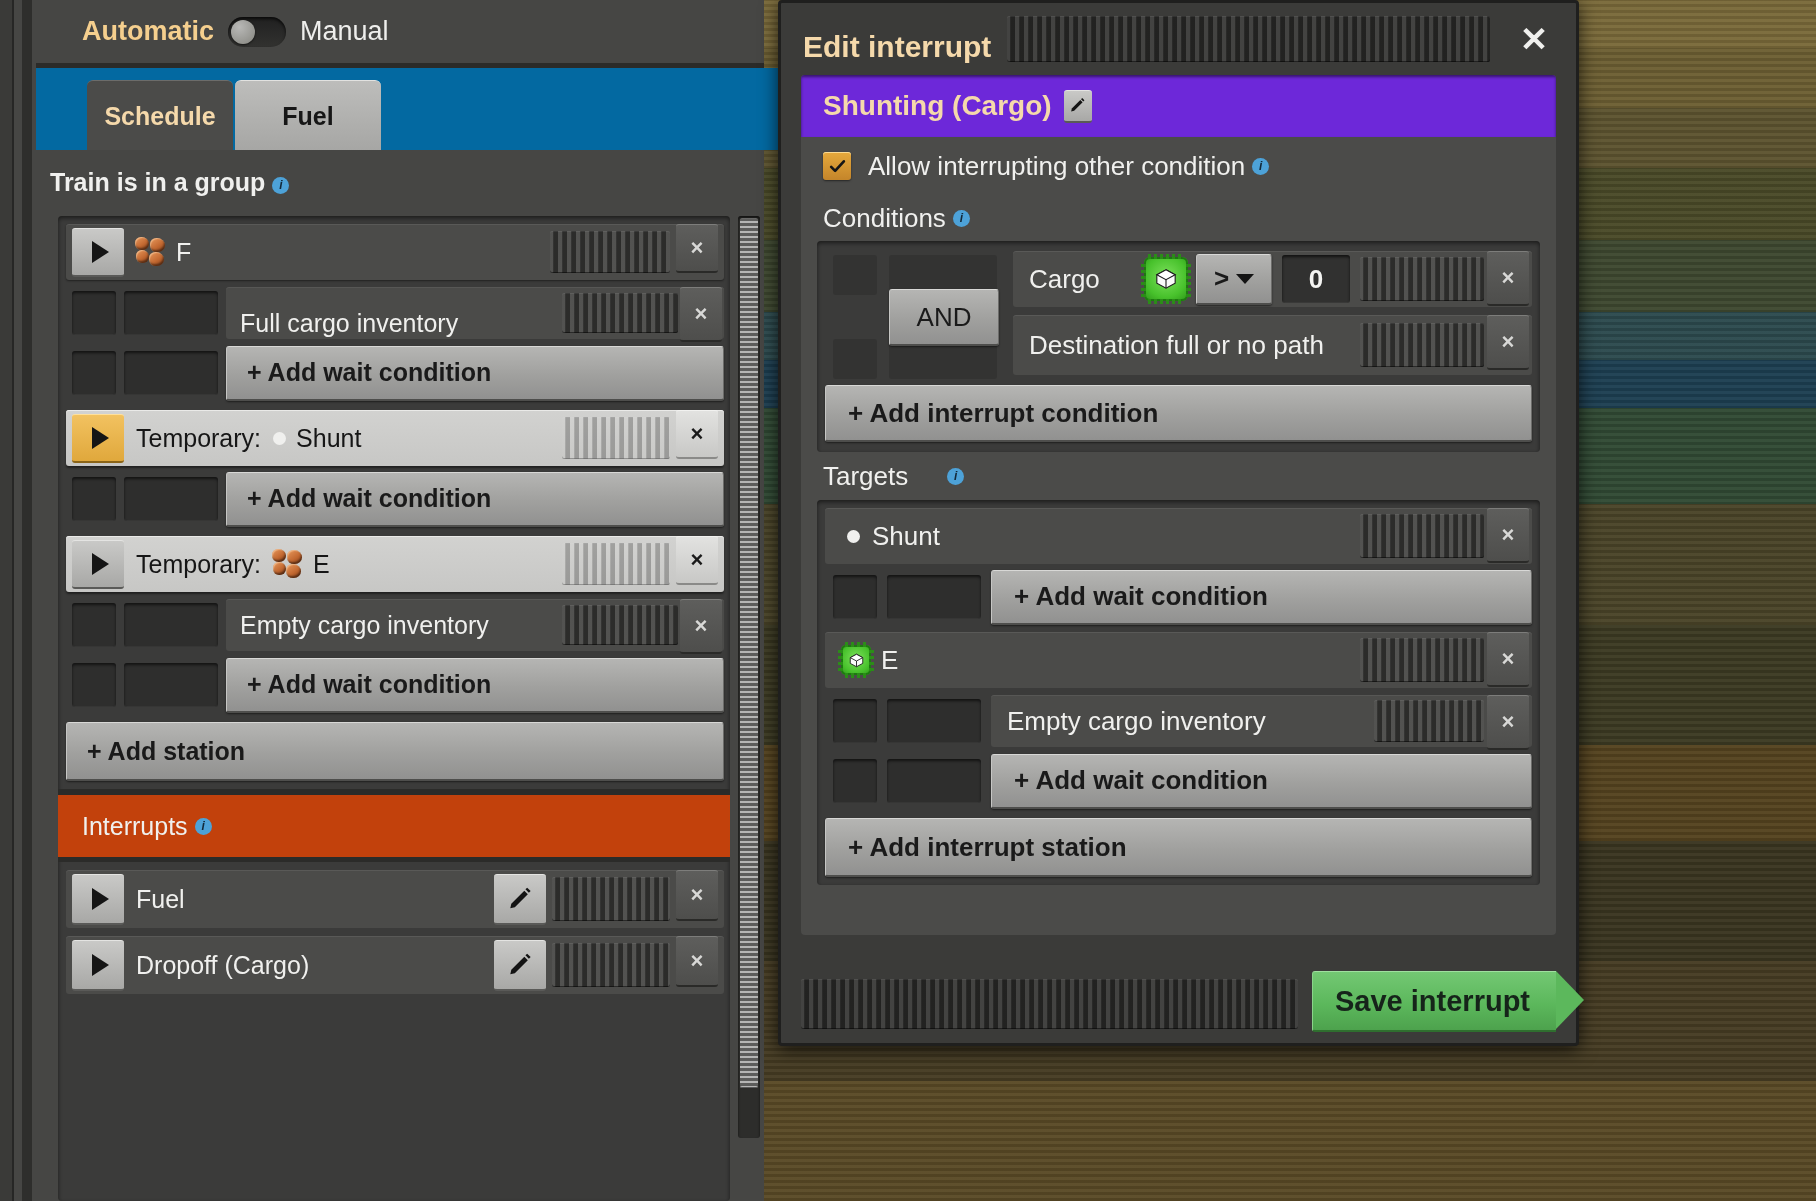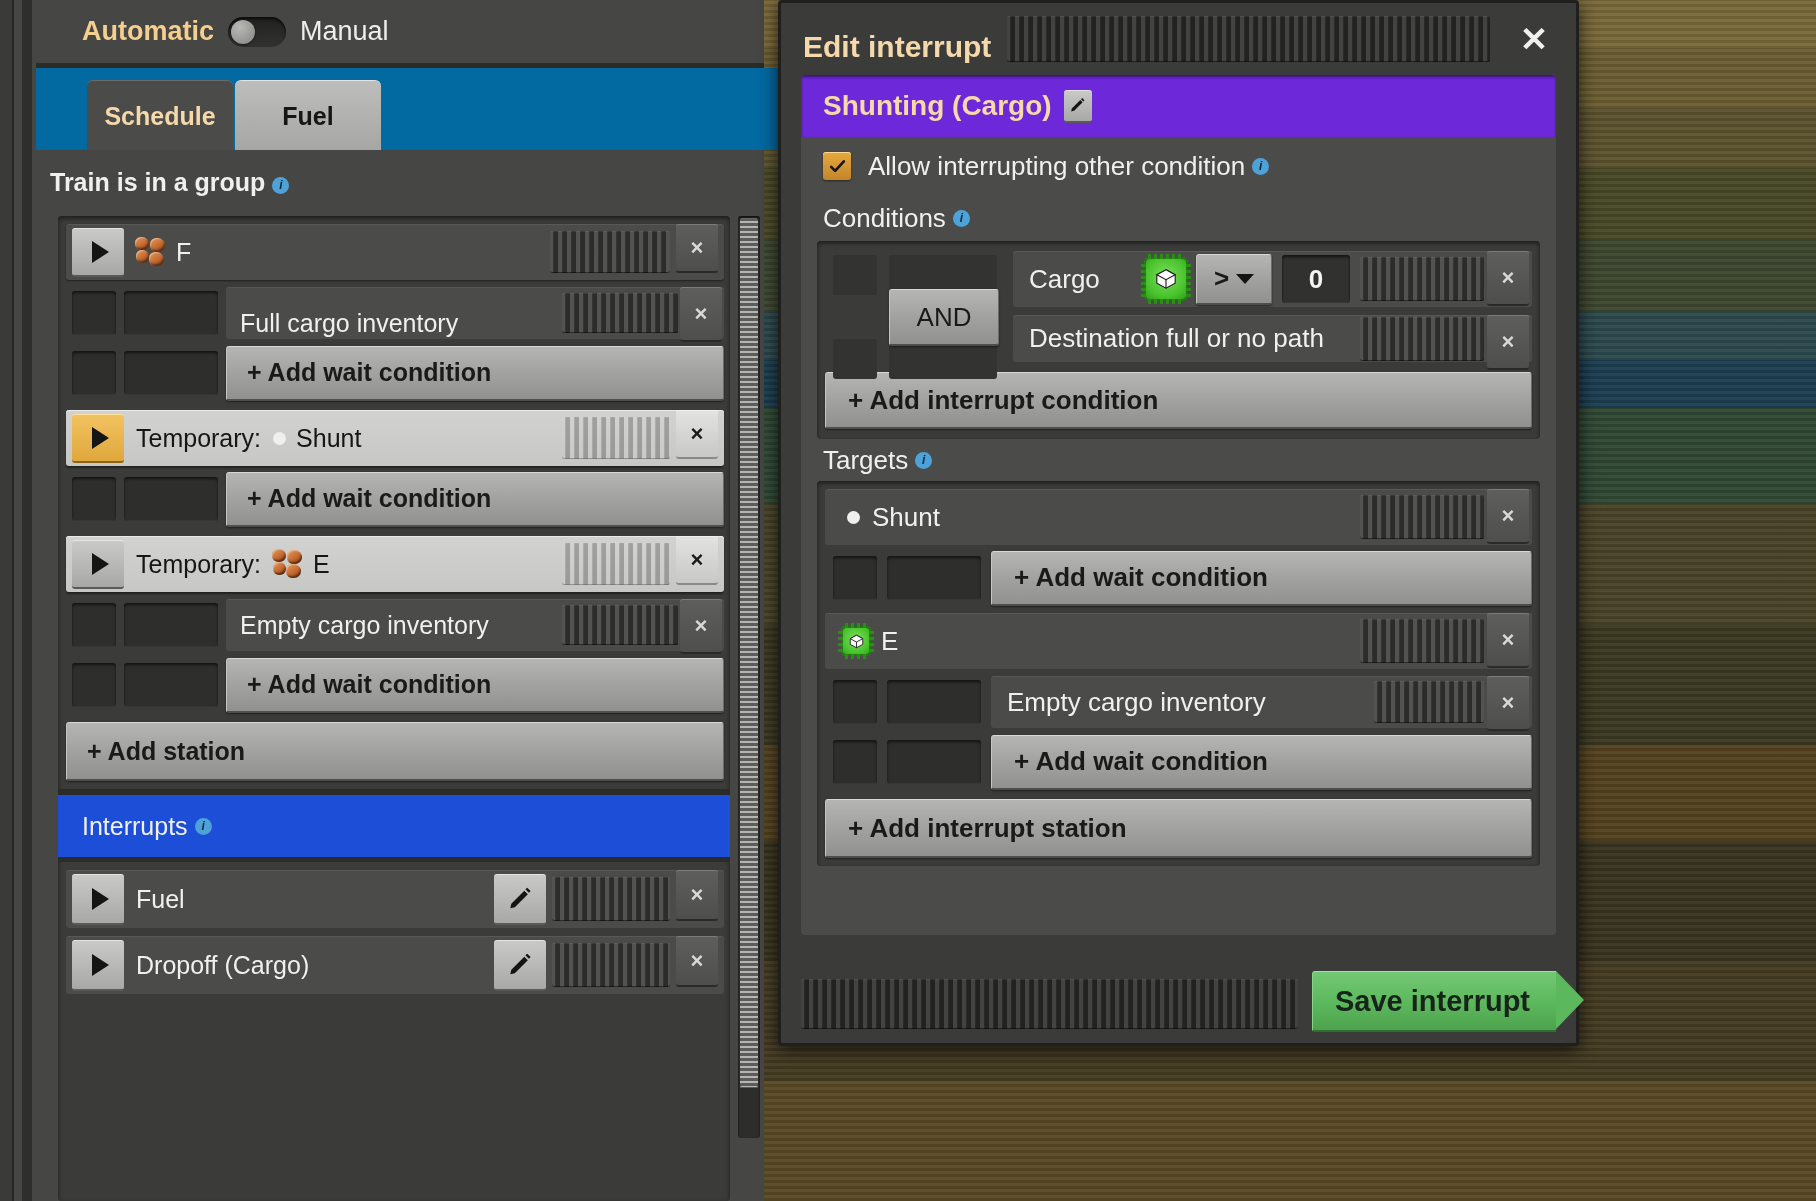--- a/index.html
+++ b/index.html
@@ -250,21 +250,21 @@
         <div class="btn-light" style="flex:1;margin-left:8px;height:52px;">
           <span style="font-size:25px;margin-left:20px;">+ Add wait condition</span>
         </div>
       </div>
 
       <div class="btn-light" style="height:56px;margin:10px 6px 0 8px;">
         <span style="font-size:25px;margin-left:20px;">+ Add station</span>
       </div>
 
       <div style="height:6px;background:#2b2b29;margin-top:8px;"></div>
-      <div style="height:62px;background:#1d4ed8;display:flex;align-items:center;padding-left:24px;">
+      <div style="height:62px;background:#c2410c;display:flex;align-items:center;padding-left:24px;">
         <span style="font-size:25px;color:#f0f0ee;">Interrupts</span>
           <span class="info">i</span>
       </div>
       <div style="height:5px;background:#2b2b29;"></div>
 
       <div style="display:flex;align-items:center;height:58px;margin:8px 6px 0 8px;background:#4b4b49;border-radius:3px;box-shadow:inset 0 1px 0 rgba(255,255,255,.08);">
         <div class="play" style="margin:0 12px 0 6px;height:48px;">
             <i></i>
           </div>
         <span style="font-size:25px;color:#f0f0ee;flex:1;">Fuel</span>
@@ -357,37 +357,37 @@
           <span style="font-size:26px;">&gt;</span>
           <span style="display:inline-block;width:0;height:0;border-left:9px solid transparent;border-right:9px solid transparent;border-top:10px solid #141414;margin-left:7px;"></span>
         </div>
         <div class="inset" style="width:68px;height:48px;margin-left:10px;display:flex;align-items:center;justify-content:center;cursor:text;">
           <span style="font-size:26px;font-weight:700;color:#f4f4f2;">0</span>
         </div>
         <div class="ribbed" style="width:124px;height:44px;margin-left:10px;"></div>
         <div class="x-btn" style="height:52px;margin:0 3px;">×</div>
       </div>
 
-      <div style="display:flex;align-items:center;height:47px;margin:8px 8px 8px 196px;background:#4b4b49;border-radius:3px;box-shadow:inset 0 1px 0 rgba(255,255,255,.08);">
+      <div style="display:flex;align-items:center;height:60px;margin:8px 8px 8px 196px;background:#4b4b49;border-radius:3px;box-shadow:inset 0 1px 0 rgba(255,255,255,.08);">
         <span style="font-size:26px;color:#f0f0ee;margin-left:16px;flex:1;">Destination full or no path</span>
         <div class="ribbed" style="width:124px;height:44px;margin-left:10px;"></div>
         <div class="x-btn" style="height:52px;margin:0 3px;">×</div>
       </div>
 
       <div style="position:absolute;left:16px;top:14px;width:44px;height:40px;border-radius:3px;background:#333332;"></div>
       <div style="position:absolute;left:16px;top:98px;width:44px;height:40px;border-radius:3px;background:#333332;"></div>
       <div style="position:absolute;left:72px;top:14px;width:108px;height:40px;border-radius:3px;background:#333332;"></div>
       <div style="position:absolute;left:72px;top:98px;width:108px;height:40px;border-radius:3px;background:#333332;"></div>
 
       <div class="btn-light" style="height:54px;margin:10px 8px 2px 8px;">
         <span style="font-size:26px;margin-left:22px;">+ Add interrupt condition</span>
       </div>
     </div>
 
-    <div style="height:42px;display:flex;align-items:center;padding-left:22px;">
+    <div style="height:48px;display:flex;align-items:center;padding-left:22px;gap:32px;">
       <span style="font-size:26px;color:#f0f0ee;">Targets</span>
       <span class="info">i</span>
     </div>
 
     <div style="margin:0 16px;background:#3b3b3a;border-radius:4px;box-shadow:inset 0 2px 4px rgba(0,0,0,.55);padding:8px;">
 
       <div style="display:flex;align-items:center;height:56px;background:#4b4b49;border-radius:3px;box-shadow:inset 0 1px 0 rgba(255,255,255,.08);">
         <span class="dot" style="margin:0 12px 0 22px;"></span>
         <span style="font-size:26px;color:#f0f0ee;flex:1;">Shunt</span>
         <div class="ribbed" style="width:124px;height:44px;"></div>

